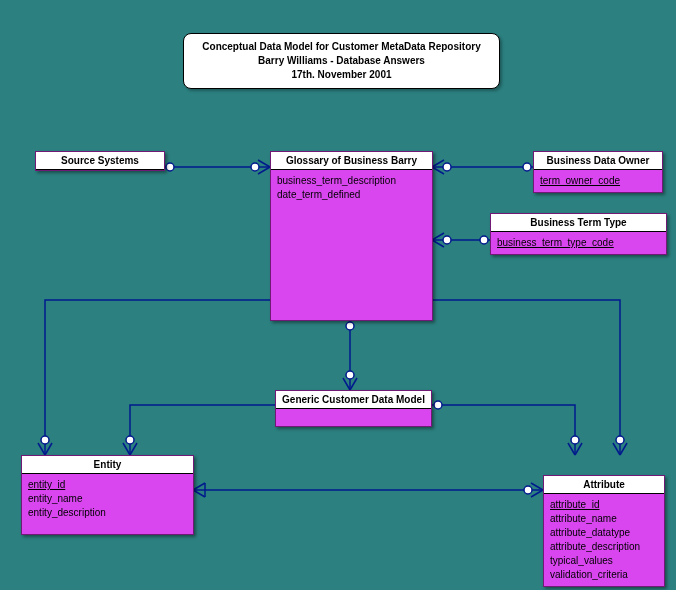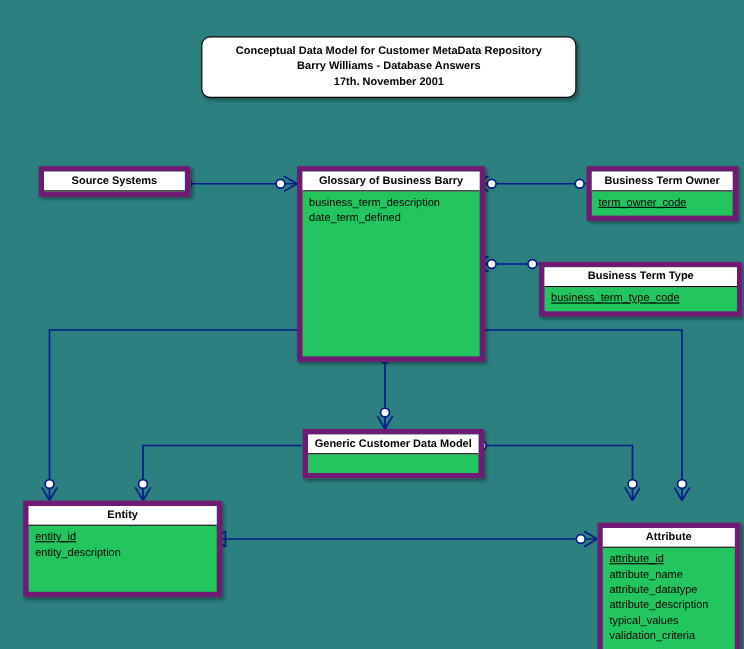--- a/index.html
+++ b/index.html
@@ -1,19 +1,19 @@
 <!DOCTYPE html>
 <html><head>
 <meta charset="utf-8">
 <style>
 body{margin:0;background:#2c8080;font-family:sans-serif;font-size:10px}
 .canvas{position:relative;width:676px;height:590px}
-.title-box{position:absolute;background:#fff;border:1px solid #000;border-radius:8px;text-align:center;padding:6px 24px;box-shadow:2px 2px 3px rgba(0,0,0,.3)}
+.title-box{position:absolute;background:#fff;border:1px solid #000;border-radius:8px;text-align:center;padding:6px 12px;box-shadow:2px 2px 3px rgba(0,0,0,.3)}
 .title-box div{font-weight:bold;line-height:1.4}
-.entity{position:absolute;background:#22c55e;border:5px solid #701a75;box-shadow:2px 2px 3px rgba(0,0,0,.4)}
+.entity{position:absolute;background:#d946ef;border:1px solid #701a75;box-shadow:2px 2px 3px rgba(0,0,0,.4)}
 .entity .hdr{text-align:center;font-weight:bold;border-bottom:1px solid #000;padding:3px 6px;background:#fff}
 .entity .body{padding:4px 6px}
 .entity .attr{line-height:1.4}
 .entity .attr.key{text-decoration:underline}
 svg{position:absolute;top:0;left:0}
 .rel{stroke:#001a8c;stroke-width:1.5;fill:none}
 .crow{stroke:#001a8c;stroke-width:1.5;fill:none}
 .dot{fill:#fff;stroke:#001a8c;stroke-width:1.5}
 </style>
 </head>
@@ -137,42 +137,43 @@
 
 <div class="entity" style="left:270px;top:151px;width:161px;height:168px">
   <div class="hdr">Glossary of Business Barry</div>
   <div class="body">
     <div class="attr">business_term_description</div>
     <div class="attr">date_term_defined</div>
   </div>
 </div>
 
 <div class="entity" style="left:533px;top:151px;width:128px">
-  <div class="hdr">Business Term Owner</div>
+  <div class="hdr">Business Data Owner</div>
   <div class="body">
     <div class="attr key">term_owner_code</div>
   </div>
 </div>
 
-<div class="entity" style="left:490px;top:238px;width:175px">
+<div class="entity" style="left:490px;top:213px;width:175px">
   <div class="hdr">Business Term Type</div>
   <div class="body">
     <div class="attr key">business_term_type_code</div>
   </div>
 </div>
 
 <div class="entity" style="left:275px;top:390px;width:155px;height:35px">
   <div class="hdr">Generic Customer Data Model</div>
   <div class="body"></div>
 </div>
 
 <div class="entity" style="left:21px;top:455px;width:171px;height:78px">
   <div class="hdr">Entity</div>
   <div class="body">
     <div class="attr key">entity_id</div>
+    <div class="attr">entity_name</div>
     <div class="attr">entity_description</div>
   </div>
 </div>
 
 <div class="entity" style="left:543px;top:475px;width:120px">
   <div class="hdr">Attribute</div>
   <div class="body">
     <div class="attr key">attribute_id</div>
     <div class="attr">attribute_name</div>
     <div class="attr">attribute_datatype</div>

